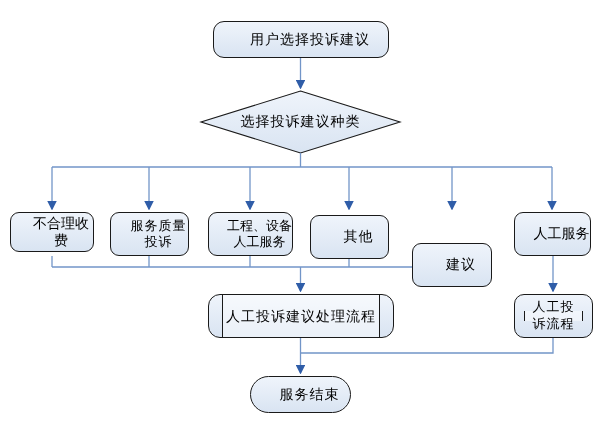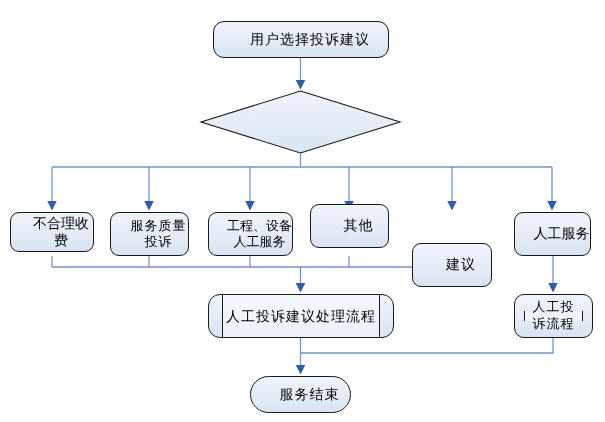--- a/index.html
+++ b/index.html
@@ -91,36 +91,39 @@
 
     <polyline class="flow-line" points="553,338 553,353 300.5,353"></polyline>
 
     <line class="flow-line" x1="300.5" y1="338" x2="300.5" y2="373" marker-end="url(#arrow)"></line>
   </svg>
 
   <div class="node rounded fs14" style="left:213px;top:21px;width:176px;height:37px;border-radius:11px;">
     <span>用户选择投诉建议</span>
   </div>
 
+  <div class="label-floating fs14" style="left:210px;top:108px;width:181px;height:28px;">
+    <span>选择投诉建议种类</span>
+  </div>
 
   <div class="node rounded fs14" style="left:10px;top:212px;width:84px;height:40px;letter-spacing:0;">
     <span>不合理收费</span>
   </div>
 
   <div class="node rounded fs13" style="left:110px;top:212px;width:79px;height:44px;">
     <span>服务质量
 投诉</span>
   </div>
 
   <div class="node rounded fs13" style="left:208px;top:212px;width:85px;height:44px;letter-spacing:0;">
     <span>工程、设备
 人工服务</span>
   </div>
 
-  <div class="node rounded fs14" style="left:310px;top:204px;width:79px;height:44px;">
+  <div class="node rounded fs14" style="left:310px;top:215px;width:79px;height:44px;">
     <span>其他</span>
   </div>
 
   <div class="node rounded fs14" style="left:412px;top:212px;width:80px;height:44px;margin-top:31px;">
     <span>建议</span>
   </div>
 
   <div class="node rounded fs14" style="left:514px;top:212px;width:77px;height:44px;letter-spacing:0;">
     <span>人工服务</span>
   </div>

